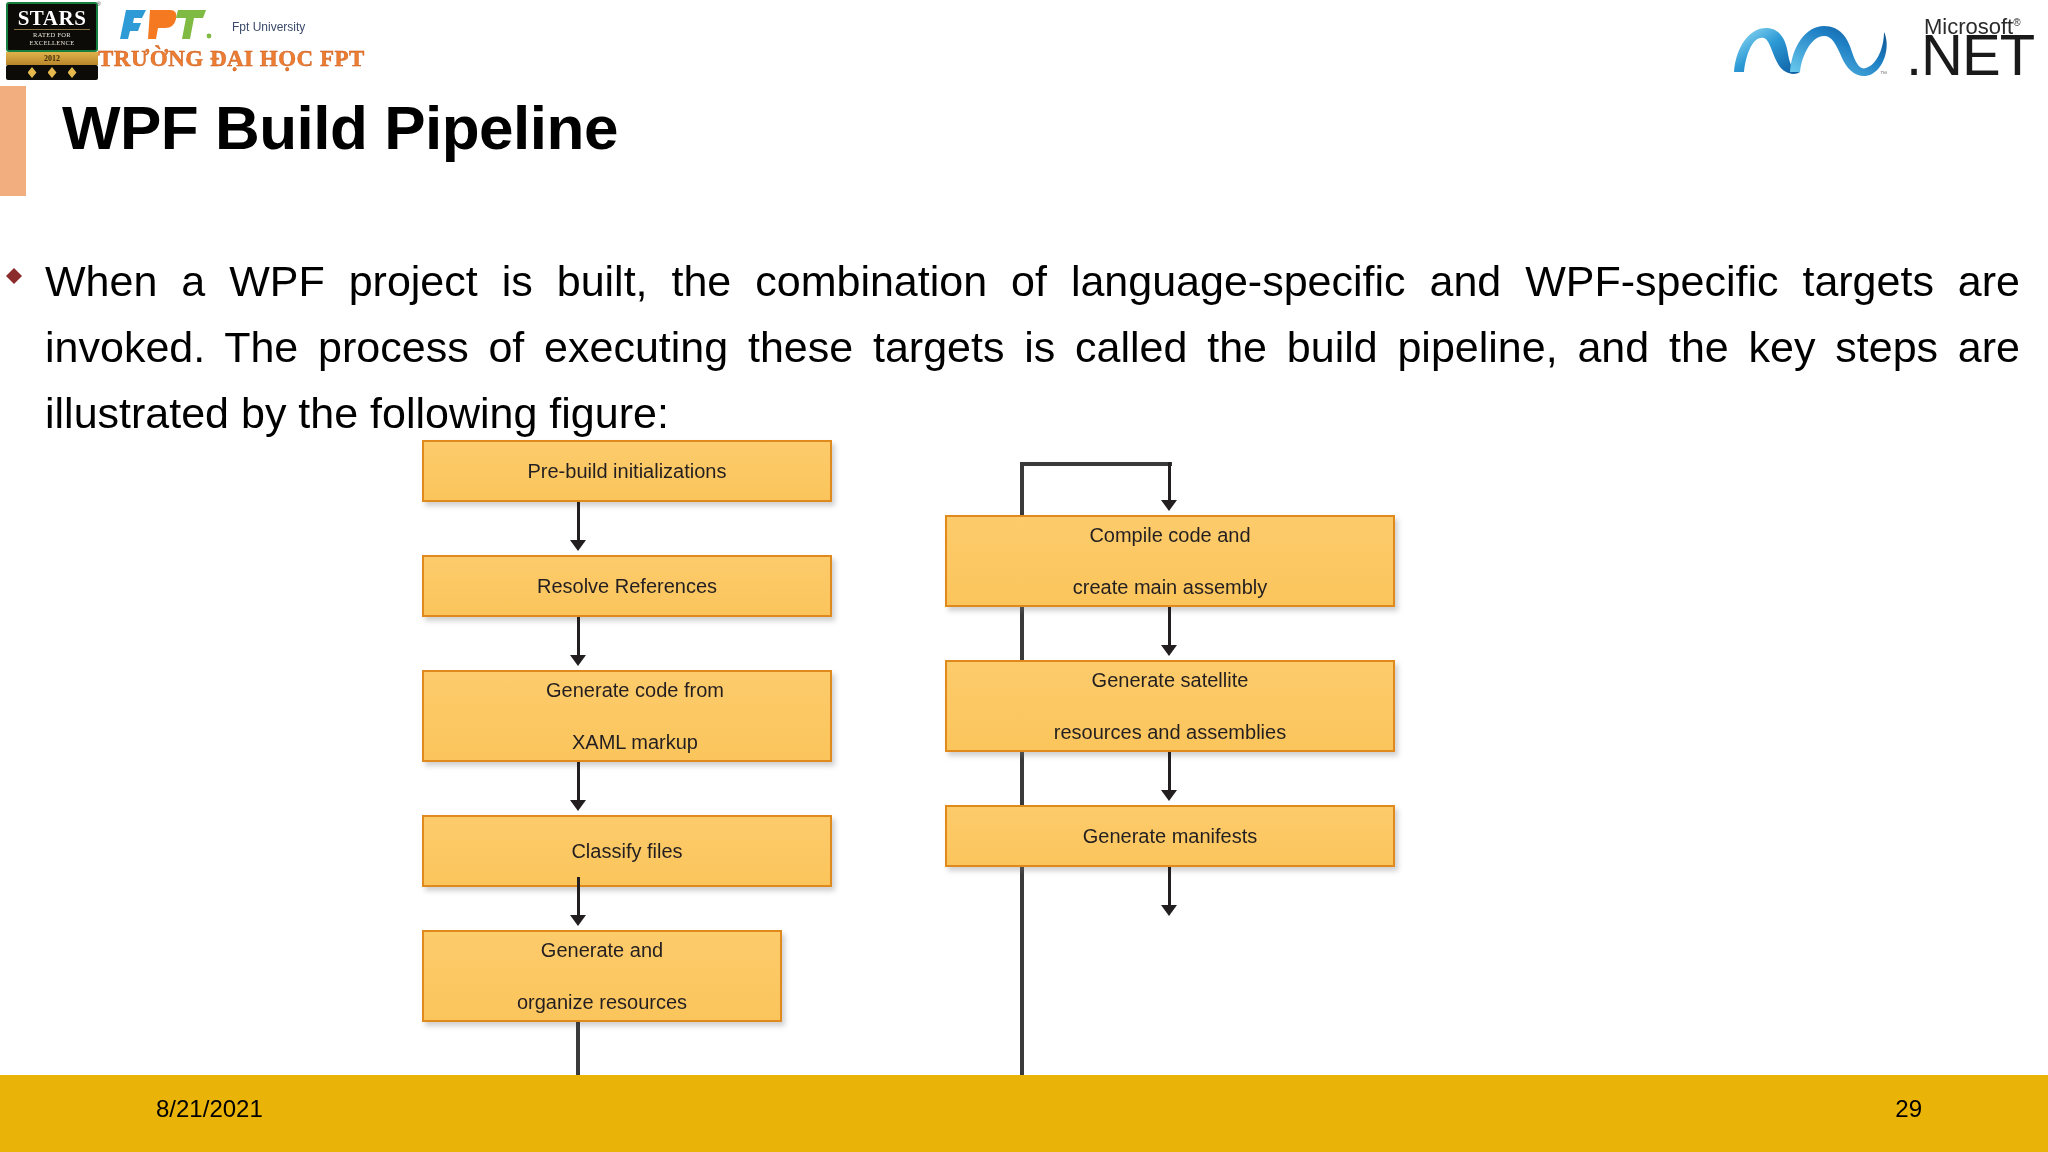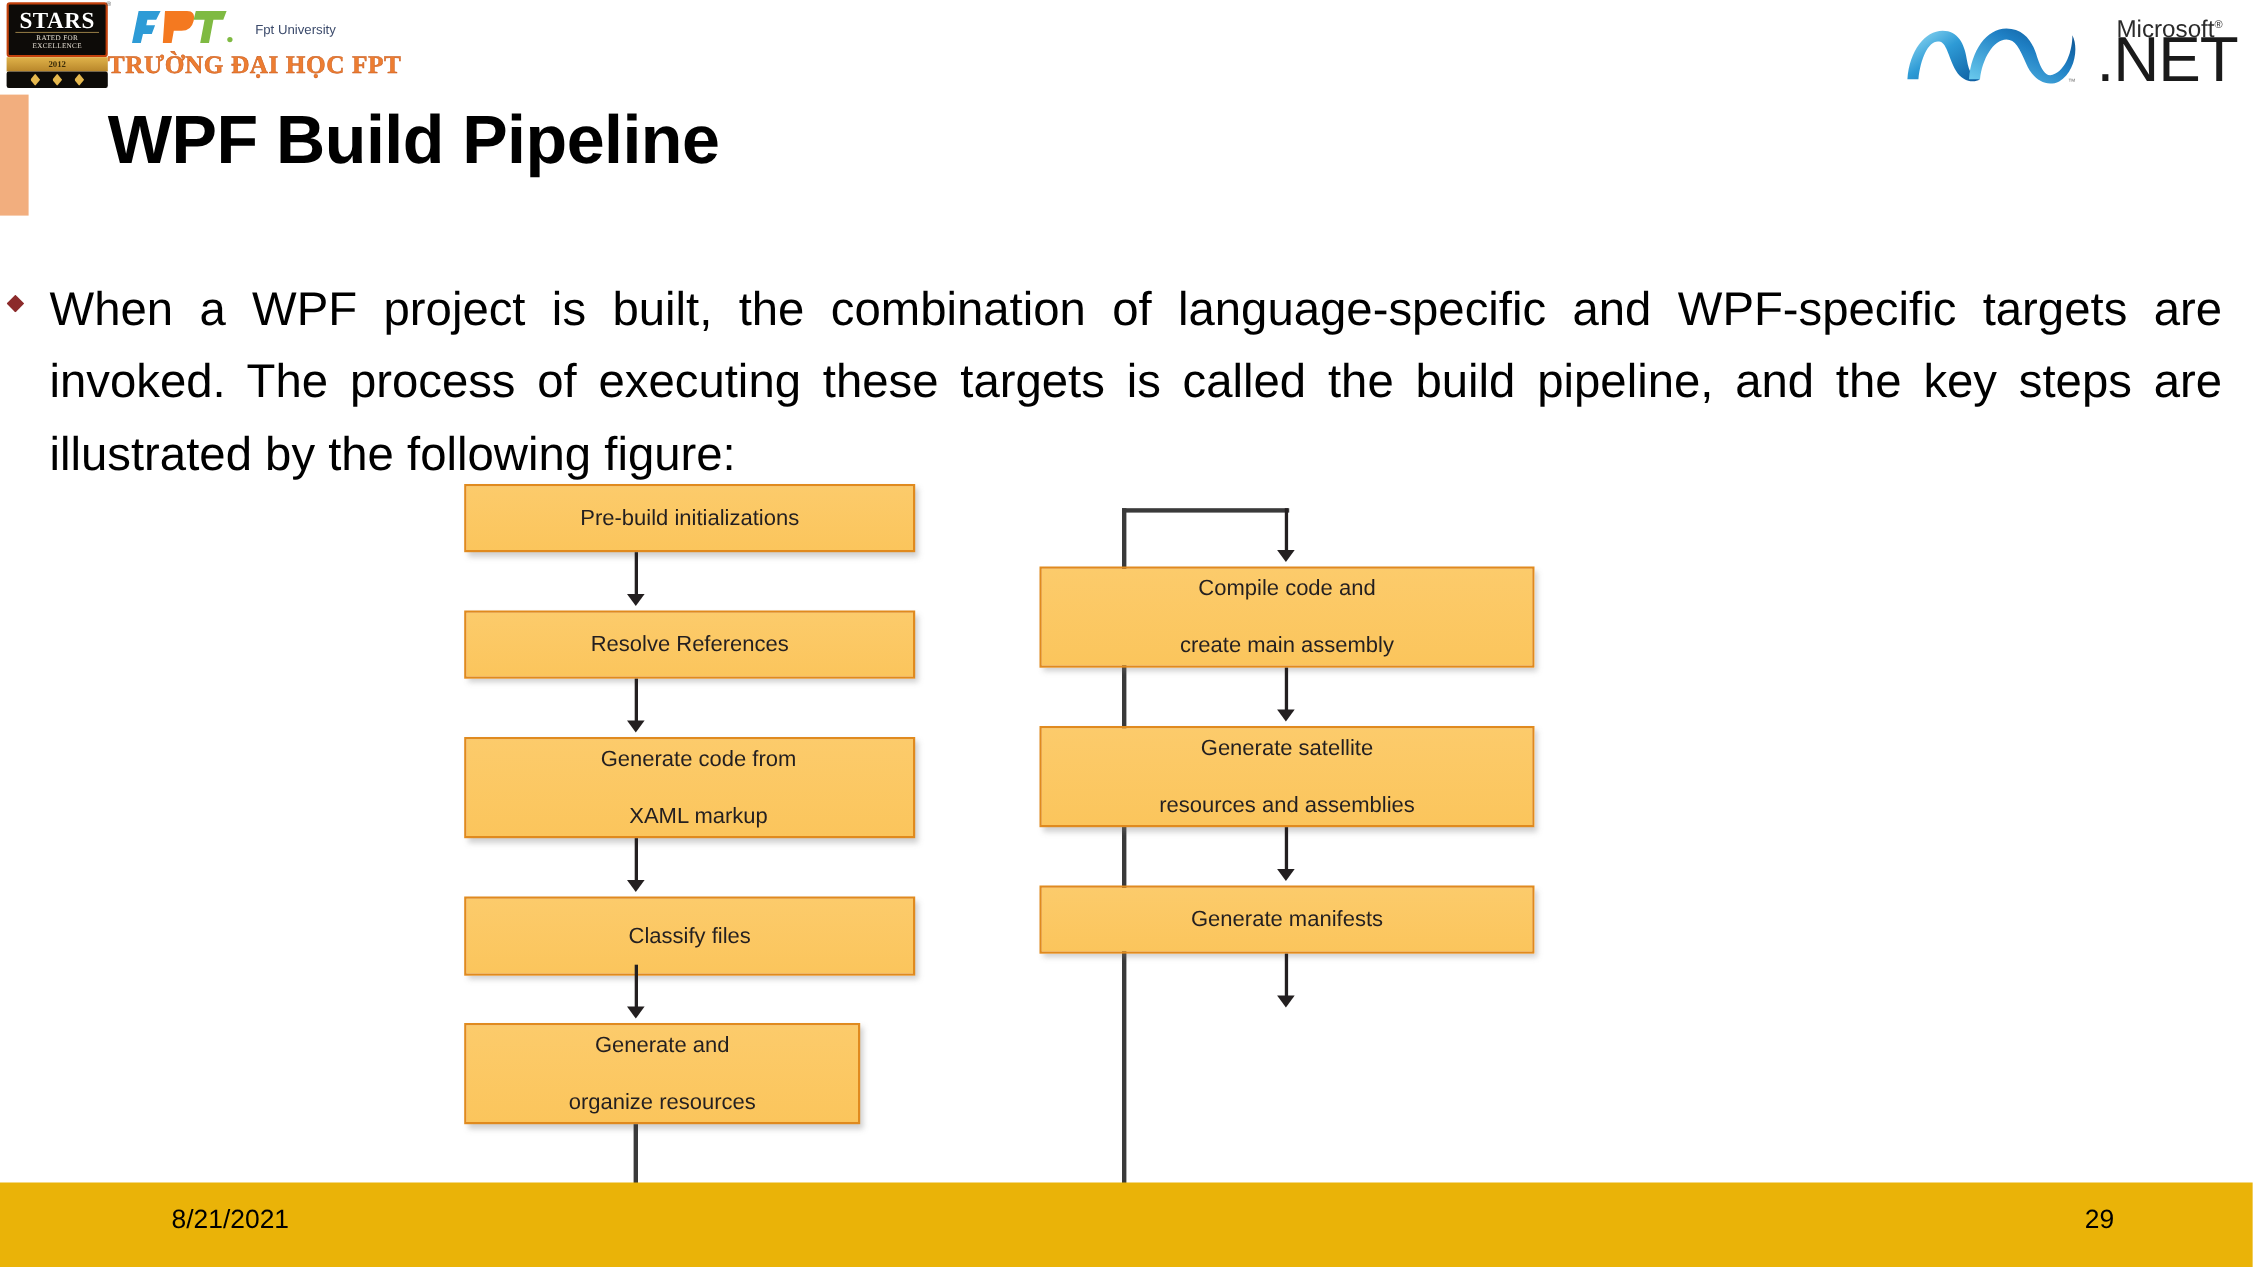--- a/index.html
+++ b/index.html
@@ -11,21 +11,21 @@
     overflow:hidden;
   }
 
   
   .logo-stars {
     position:absolute; left:6px; top:2px; width:92px; height:78px;
   }
   .stars-plate {
     position:absolute; left:0; top:0; width:92px; height:50px;
     background:#0d0b08;
-    border:2px solid #c2410c;
+    border:2px solid #15803d;
     border-radius:3px;
     display:flex; flex-direction:column; align-items:center; justify-content:center;
   }
   .stars-word {
     color:#ffffff; font-family:"Liberation Serif", serif;
     font-weight:bold; font-size:21px; letter-spacing:0.5px; line-height:20px;
     text-shadow:0 1px 0 #000;
   }
   .stars-sub {
     color:#e8e2d6; font-family:"Liberation Serif", serif;
@@ -88,21 +88,20 @@
     position:absolute; left:0; top:86px; width:26px; height:110px;
     background:#F2AE7E;
   }
 
   
   .slide-title {
     position:absolute; left:62px; top:92px;
     font-size:62px; font-weight:bold; color:#000000;
     letter-spacing:-0.5px; line-height:72px;
     font-family:"Liberation Sans", sans-serif;
-    margin-left:36px;
   }
 
   
   .bullet-diamond {
     position:absolute; left:6px; top:268px;
     width:16px; height:16px; background:#8C2B2B;
     clip-path:polygon(50% 0,100% 50%,50% 100%,0 50%);
   }
   .body-text {
     position:absolute; left:45px; top:248px; width:1975px;

